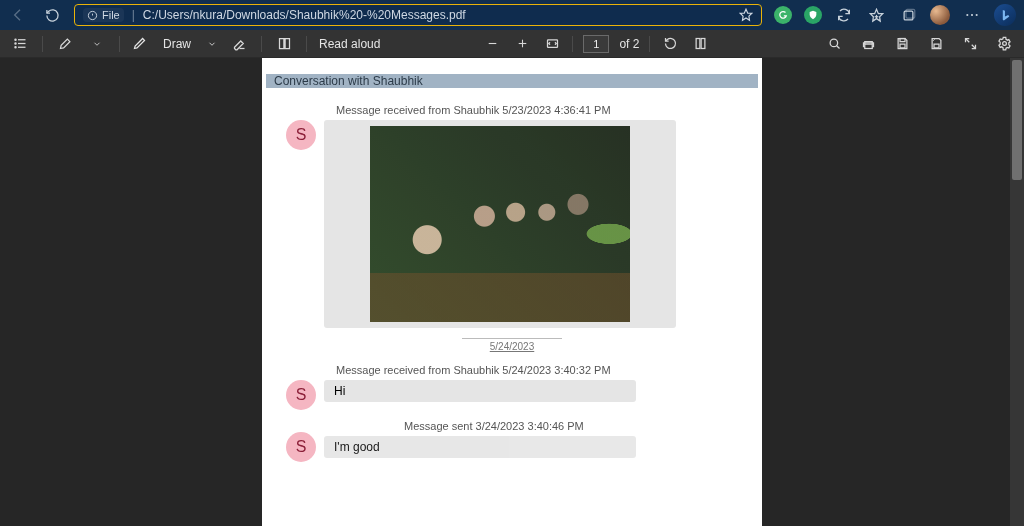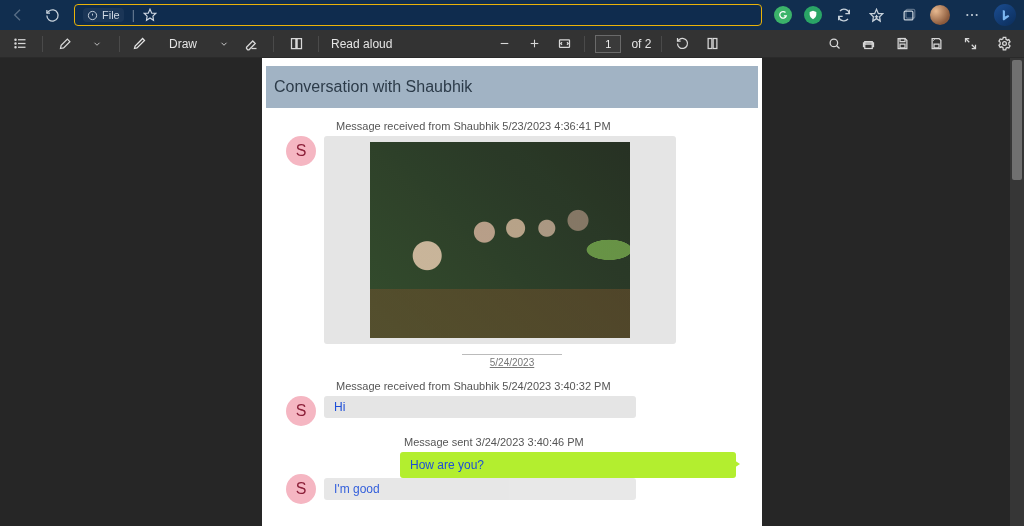--- a/index.html
+++ b/index.html
@@ -15,39 +15,39 @@
   .addressbar .url { flex: 1; white-space: nowrap; overflow: hidden; }
   .right-icons { display: flex; align-items: center; gap: 12px; }
   .right-icons .circle { width: 18px; height: 18px; border-radius: 50%; background: #3bb36a; display:flex; align-items:center; justify-content:center; }
   .right-icons .avatar { width: 20px; height:20px; border-radius:50%; background: radial-gradient(circle at 30% 30%, #e8b990, #8b5a3c 70%); }
   .right-icons .bing { width:22px; height:22px; border-radius:50%; background: linear-gradient(140deg,#1b4d91,#0b2d5a); display:flex; align-items:center; justify-content:center; }
 
   
   .pdfbar { background: #333333; height: 28px; display: flex; align-items: center; padding: 0 10px; gap: 12px; color: #e5e5e5; font-size: 12px; border-bottom: 1px solid #2a2a2a; }
   .pdfbar .sep { width:1px; height:16px; background:#4a4a4a; }
   .pdfbar .ibtn { width: 20px; height: 20px; display:flex; align-items:center; justify-content:center; color:#d8d8d8; }
-  .pdfbar .draw { display:flex; align-items:center; gap:22px; }
+  .pdfbar .draw { display:flex; align-items:center; gap:16px; }
   .pdfbar .center { margin-left: 90px; display:flex; align-items:center; gap:10px; }
   .pageinput { width: 26px; height:18px; background:#3a3a3a; border:1px solid #6a6a6a; color:#eee; font-size:11px; text-align:center; }
   .pdfbar .right { margin-left:auto; display:flex; align-items:center; gap:14px; }
 
   
   .viewer { background: #262626; height: calc(526px - 30px - 28px); position: relative; display:flex; justify-content:center; }
   .scroll-track { position:absolute; top:0; right:0; width:14px; height:100%; background:#363636; }
   .scroll-track::before { content:""; position:absolute; top:2px; left:2px; right:2px; height:120px; background:#707070; border-radius:2px; }
 
   .page { width: 500px; background:#fff; margin-top:0; position:relative; font-size:12px; color:#555; }
 
-  .conv-banner { background:#a1b3c4; color:#2c3b49; font-size:16px; padding:12px 8px; margin:8px 4px; }
+  .conv-banner { background:#a1b3c4; color:#2c3b49; font-size:12px; padding:0 8px; margin:16px 4px; }
   .inner { padding: 0 22px; }
 
   .msg-meta { font-size:11px; color:#555; margin: 12px 0 4px 52px; }
   .bubble-row { display:flex; align-items:flex-start; gap:8px; margin-left:0; }
   .avatar-s { width:30px; height:30px; border-radius:50%; background:#f5b6c2; color:#8b1f38; font-size:16px; font-weight:400; display:flex; align-items:center; justify-content:center; margin-left:2px; }
-  .bubble { background:#e5e5e5; border-radius:3px; padding:6px 10px; font-size:12px; color:#1d4ed8; position:relative; }
+  .bubble { background:#e5e5e5; border-radius:3px; padding:6px 10px; font-size:12px; color:#000000; position:relative; }
   .bubble.grey-wide { width:352px; min-height:208px; display:flex; align-items:center; justify-content:center; }
   .bubble.grey-narrow { width:312px; padding:4px 10px; }
   .photo { width:260px; height:196px; background:#2a3326; background-image:
       radial-gradient(circle at 22% 58%, rgba(230,200,170,.85) 0 14px, transparent 15px),
       radial-gradient(circle at 44% 46%, rgba(210,175,150,.85) 0 10px, transparent 11px),
       radial-gradient(circle at 56% 44%, rgba(210,180,150,.85) 0 9px, transparent 10px),
       radial-gradient(circle at 68% 44%, rgba(205,175,150,.8) 0 8px, transparent 9px),
       radial-gradient(circle at 80% 40%, rgba(150,130,110,.85) 0 10px, transparent 11px),
       linear-gradient(to top, rgba(120,80,40,.5) 0 25%, transparent 25%),
       radial-gradient(ellipse at 92% 55%, rgba(140,210,80,.6) 0 22px, transparent 23px),
@@ -85,20 +85,21 @@
   <div class="addressbar">
     <div class="pill">
       <svg width="11" height="11" viewBox="0 0 24 24" fill="none" stroke="currentColor" stroke-width="2">
           <circle cx="12" cy="12" r="9"></circle>
           <line x1="12" y1="8" x2="12" y2="12"></line>
           <line x1="12" y1="16" x2="12" y2="16"></line>
         </svg>
       <span>File</span>
     </div>
     <span style="opacity:.5">|</span>
+    <span class="url">C:/Users/nkura/Downloads/Shaubhik%20-%20Messages.pdf</span>
     <span>
       <svg width="14" height="14" viewBox="0 0 24 24" fill="none" stroke="currentColor" stroke-width="2">
           <polygon points="12 2 15 9 22 9 17 14 18 21 12 17 6 21 7 14 2 9 9 9"></polygon>
         </svg>
     </span>
   </div>
   <div class="right-icons">
     <div class="circle">
       <svg width="10" height="10" viewBox="0 0 24 24" fill="none" stroke="#fff" stroke-width="3">
           <path d="M18 6a8 8 0 1 0 2 8h-6"></path>
@@ -292,21 +293,20 @@
       <div class="date-div">5/24/2023</div>
 
       <div class="msg-meta">Message received from Shaubhik 5/24/2023 3:40:32 PM</div>
       <div class="bubble-row">
         <div class="avatar-s">S</div>
         <div class="bubble grey-narrow">Hi</div>
       </div>
 
       <div class="sent-row">
         <div class="sent-meta">Message sent 3/24/2023 3:40:46 PM</div>
-        <div class="bubble green">How are you?</div>
       </div>
 
       <div class="bubble-row">
         <div class="avatar-s" style="margin-top:-4px">S</div>
         <div class="bubble grey-narrow" style="opacity:.9">I'm good</div>
       </div>
 
     </div>
   </div>
 </div>

